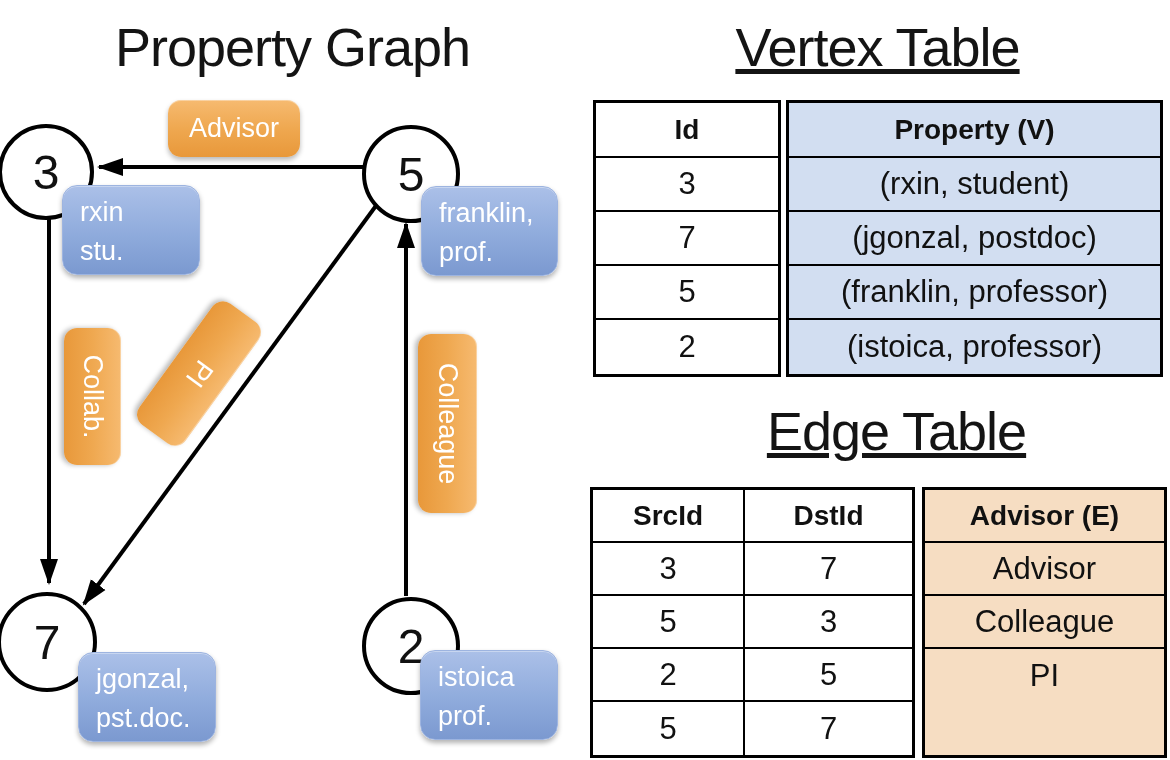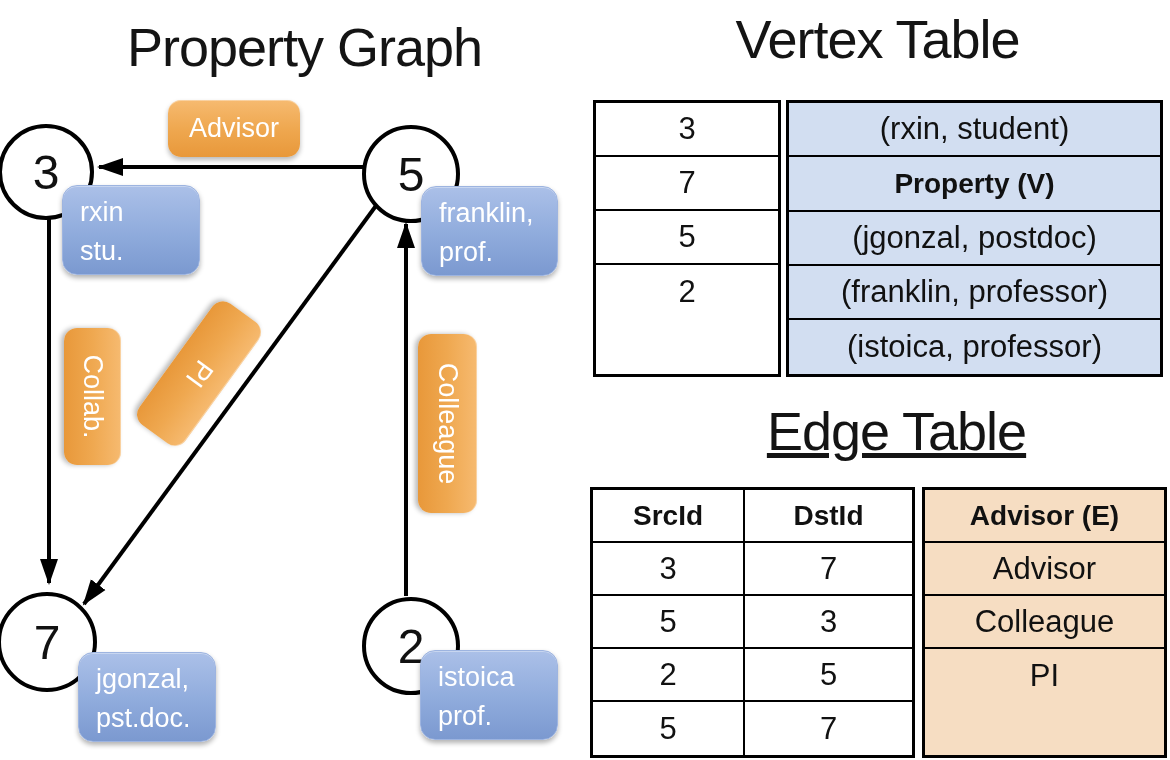--- a/index.html
+++ b/index.html
@@ -37,21 +37,21 @@
   .trow.hdr{font-weight:bold;font-size:28px;}
   .cell{display:flex;align-items:center;justify-content:center;height:100%;
         box-sizing:border-box;}
   .cell.div{border-left:2px solid #000;}
 </style>
 </head>
 <body>
 
 <div id="stage">
 
-  <div class="title" style="left:12px;top:16px;width:585px;">Property Graph</div>
+  <div class="title" style="left:0;top:16px;width:585px;">Property Graph</div>
 
   <svg id="edges-svg" width="585" height="760" viewBox="0 0 585 760">
     <defs>
       <marker id="arrow" markerUnits="userSpaceOnUse" markerWidth="28" markerHeight="22" refX="24" refY="11" orient="auto">
         <polygon points="0,2 26,11 0,20" fill="#000"></polygon>
       </marker>
     </defs>
     <line x1="364" y1="167" x2="99" y2="167" stroke="#000" stroke-width="4" marker-end="url(#arrow)"></line>
     <line x1="49" y1="212" x2="49" y2="583" stroke="#000" stroke-width="4" marker-end="url(#arrow)"></line>
     <line x1="378" y1="203" x2="84" y2="604" stroke="#000" stroke-width="4" marker-end="url(#arrow)"></line>
@@ -94,32 +94,33 @@
   <div class="eprop" style="left:24px;top:368px;width:137px;height:57px;transform:rotate(90deg);">
     <span>Collab.</span>
   </div>
   <div class="eprop" style="left:124px;top:345px;width:150px;height:57px;transform:rotate(126deg);">
     <span>PI</span>
   </div>
   <div class="eprop" style="left:358px;top:394px;width:179px;height:59px;transform:rotate(90deg);">
     <span>Colleague</span>
   </div>
 
-  <div class="title" style="left:585px;top:8px;width:585px;">Vertex Table</div>
+  <div class="title" style="left:585px;top:16px;width:585px;text-decoration:underline;">Vertex Table</div>
 
   <div class="tbl" style="left:593px;top:100px;width:188px;height:277px;">
+    <div class="trow hdr" style="height:55px;">Id</div>
     <div class="trow" style="height:54px;">3</div>
     <div class="trow" style="height:54px;">7</div>
     <div class="trow" style="height:54px;">5</div>
     <div class="trow" style="height:54px;">2</div>
   </div>
 
   <div class="tbl" style="left:786px;top:100px;width:377px;height:277px;background:#d2def1;">
+    <div class="trow hdr" style="height:55px;">Property (V)</div>
     <div class="trow" style="height:54px;">(rxin, student)</div>
-    <div class="trow hdr" style="height:55px;">Property (V)</div>
     <div class="trow" style="height:54px;">(jgonzal, postdoc)</div>
     <div class="trow" style="height:54px;">(franklin, professor)</div>
     <div class="trow" style="height:54px;">(istoica, professor)</div>
   </div>
 
   <div class="title" style="left:604px;top:400px;width:585px;text-decoration:underline;">Edge Table</div>
 
   <div class="tbl" style="left:590px;top:487px;width:325px;height:271px;">
     <div class="trow hdr" style="height:53px;text-align:center;">
       <div class="cell" style="width:150px;">SrcId</div>

